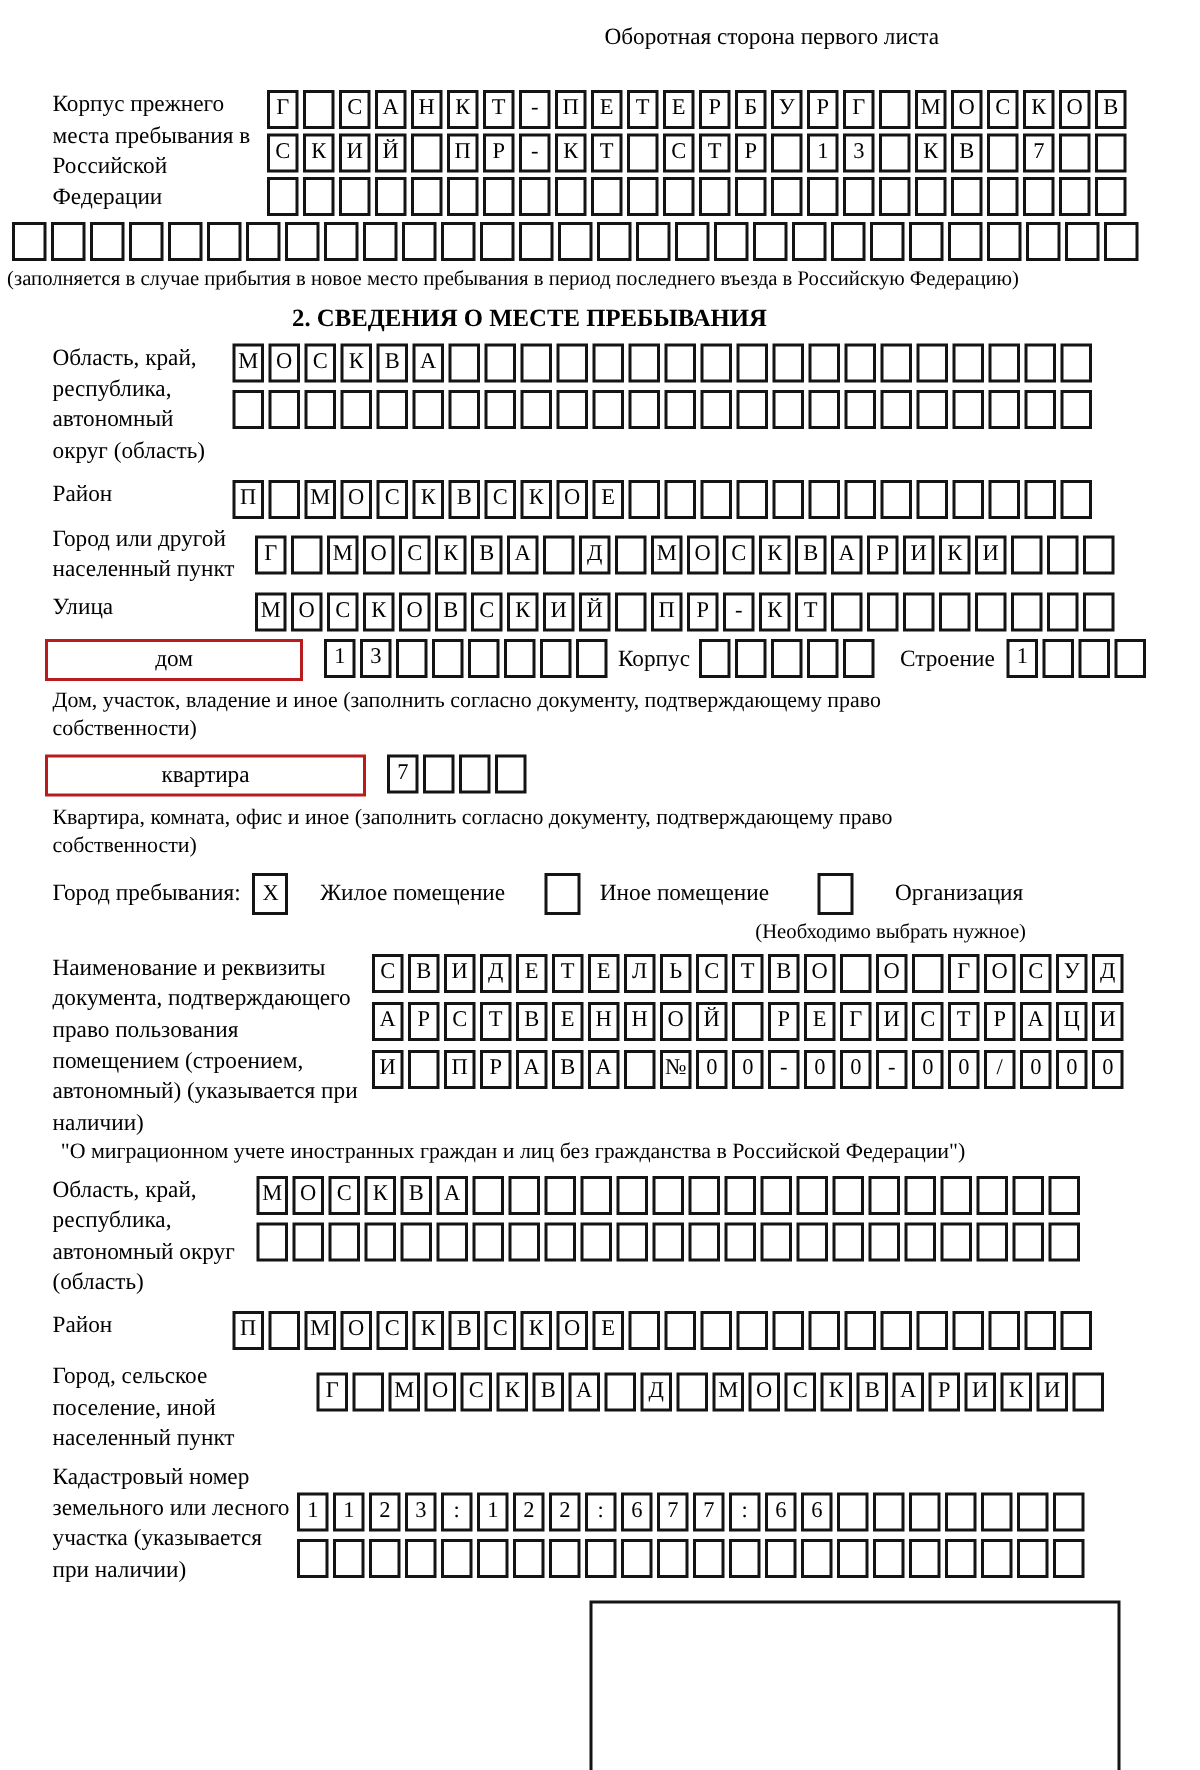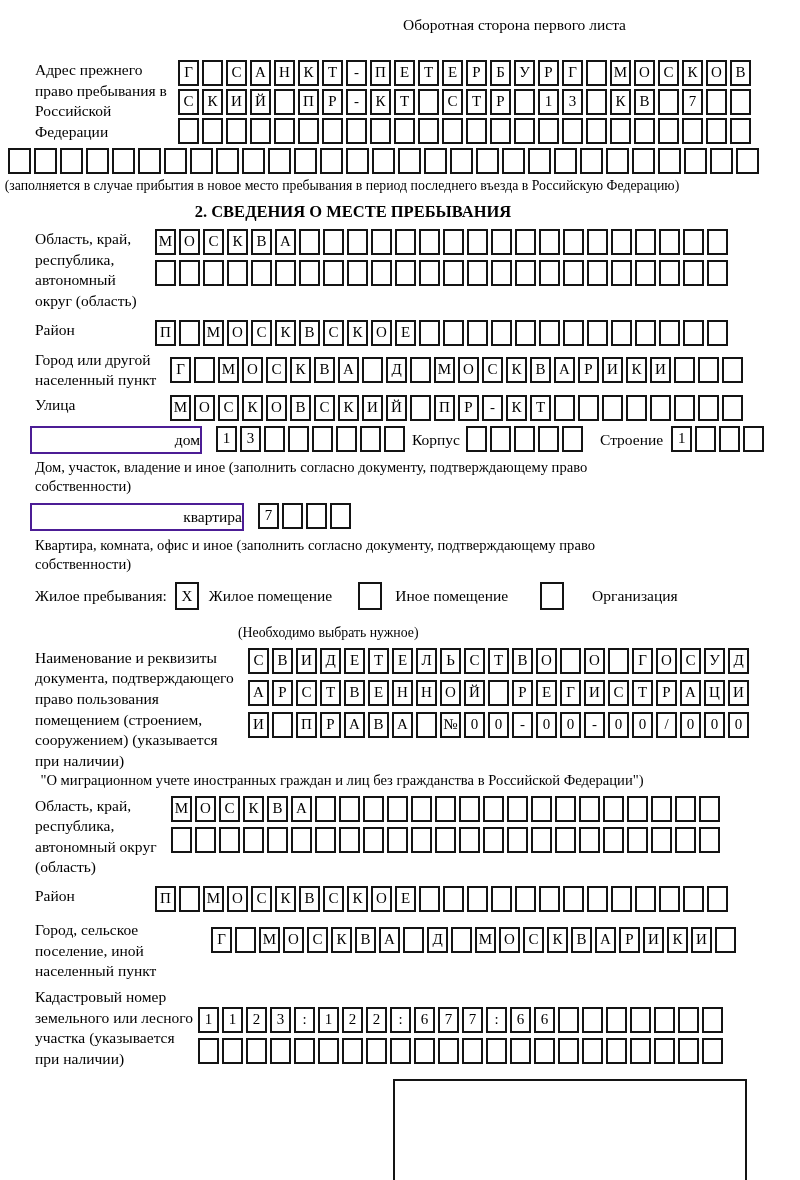--- a/index.html
+++ b/index.html
@@ -13,38 +13,38 @@
 
   .cells{display:flex;flex-wrap:nowrap;}
   .cells .cell{box-sizing:border-box;flex-shrink:0;width:21px;height:26px;border:2px solid #141414;
     margin-right:3px;text-align:center;font-size:15px;line-height:21px;background:#fff;}
   .cells.wide .cell{width:23px;}
   .mb{margin-bottom:3px;}
 
   .note{font-size:13.8px;text-align:center;line-height:1.25;}
   .sec-title{font-weight:bold;font-size:16.5px;text-align:center;}
 
-  .box-label{box-sizing:border-box;border:2px solid #4c1d95;height:28px;text-align:right;
+  .box-label{box-sizing:border-box;border:2px solid #b91c1c;height:28px;text-align:center;
     line-height:24px;font-size:15.5px;flex-shrink:0;}
   .inline-lbl{font-size:15.5px;line-height:28px;flex-shrink:0;}
 
   .chk{box-sizing:border-box;width:24px;height:28px;border:2px solid #141414;text-align:center;
     line-height:24px;font-size:15px;flex-shrink:0;background:#fff;}
 
   .stamp-box{box-sizing:border-box;width:354px;height:174px;border:2px solid #141414;margin:10px 0 0 393px;}
 </style>
 </head>
 <body>
 
 <div class="page">
 
   <div class="header-note">Оборотная сторона первого листа</div>
 
   <div class="row" style="margin:26px 0 0 35px;">
-    <div class="lbl" style="width:138px;">Адрес прежнего право пребывания в Российской Федерации</div>
+    <div class="lbl" style="width:138px;">Корпус прежнего места пребывания в Российской Федерации</div>
     <div style="margin-left:5px;">
       <div class="cells mb">
           <span class="cell">Г</span>
           <span class="cell"></span>
           <span class="cell">С</span>
           <span class="cell">А</span>
           <span class="cell">Н</span>
           <span class="cell">К</span>
           <span class="cell">Т</span>
           <span class="cell">-</span>
@@ -337,32 +337,32 @@
     <div class="cells" style="margin-left:14px;">
         <span class="cell">7</span>
         <span class="cell"></span>
         <span class="cell"></span>
         <span class="cell"></span>
       </div>
   </div>
   <div class="lbl" style="margin:5px 0 0 35px;font-size:14.6px;">Квартира, комната, офис и иное (заполнить согласно документу, подтверждающему право собственности)</div>
 
   <div class="row" style="margin:7px 0 0 35px;align-items:center;">
-    <div class="inline-lbl">Жилое пребывания:</div>
+    <div class="inline-lbl">Город пребывания:</div>
     <div class="chk" style="margin-left:8px;">X</div>
-    <div class="inline-lbl" style="margin-left:10px;">Жилое помещение</div>
+    <div class="inline-lbl" style="margin-left:21px;">Жилое помещение</div>
     <div class="chk" style="margin-left:26px;"></div>
     <div class="inline-lbl" style="margin-left:13px;">Иное помещение</div>
     <div class="chk" style="margin-left:32px;"></div>
     <div class="inline-lbl" style="margin-left:28px;">Организация</div>
   </div>
-  <div class="note" style="text-align:left;margin:14px 0 0 238px;">(Необходимо выбрать нужное)</div>
+  <div class="note" style="text-align:right;margin:2px 0 0 238px;">(Необходимо выбрать нужное)</div>
 
   <div class="row" style="margin:7px 0 0 35px;">
-    <div class="lbl" style="width:206px;">Наименование и реквизиты документа, подтверждающего право пользования помещением (строением, сооружением) (указывается при наличии)</div>
+    <div class="lbl" style="width:206px;">Наименование и реквизиты документа, подтверждающего право пользования помещением (строением, автономный) (указывается при наличии)</div>
     <div style="margin-left:7px;">
       <div class="cells" style="margin-bottom:6px;">
           <span class="cell">С</span>
           <span class="cell">В</span>
           <span class="cell">И</span>
           <span class="cell">Д</span>
           <span class="cell">Е</span>
           <span class="cell">Т</span>
           <span class="cell">Е</span>
           <span class="cell">Л</span>

